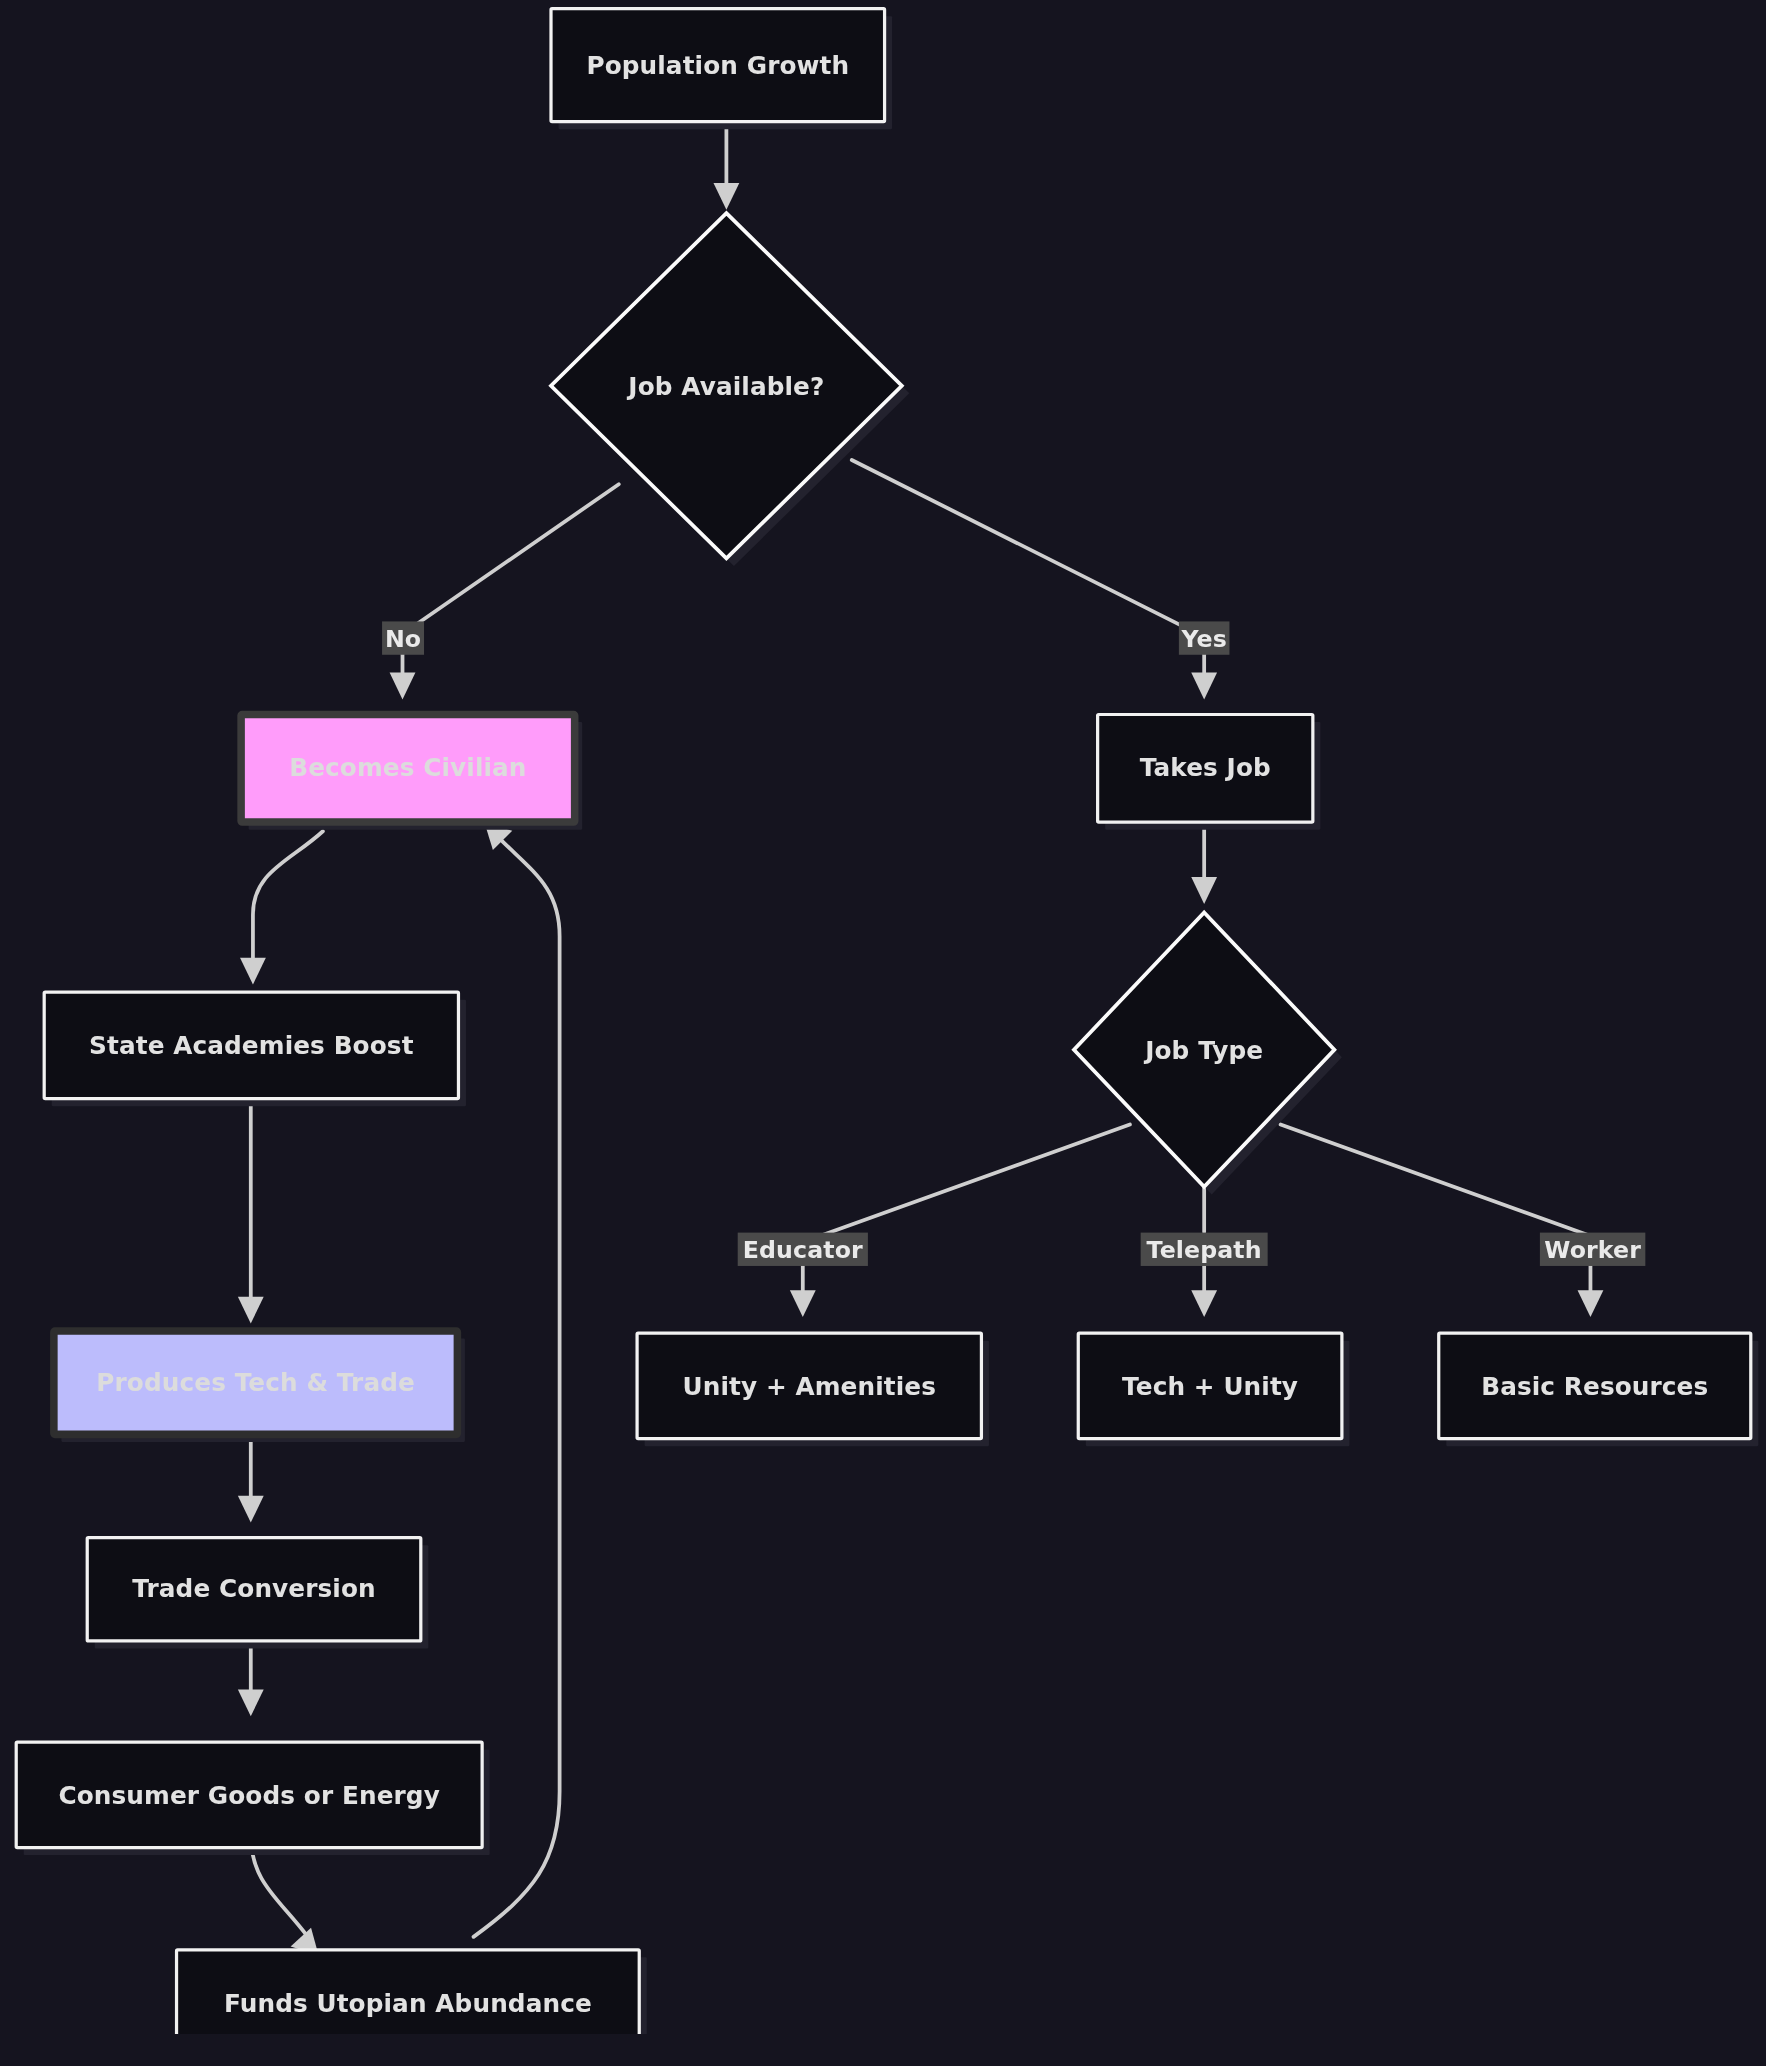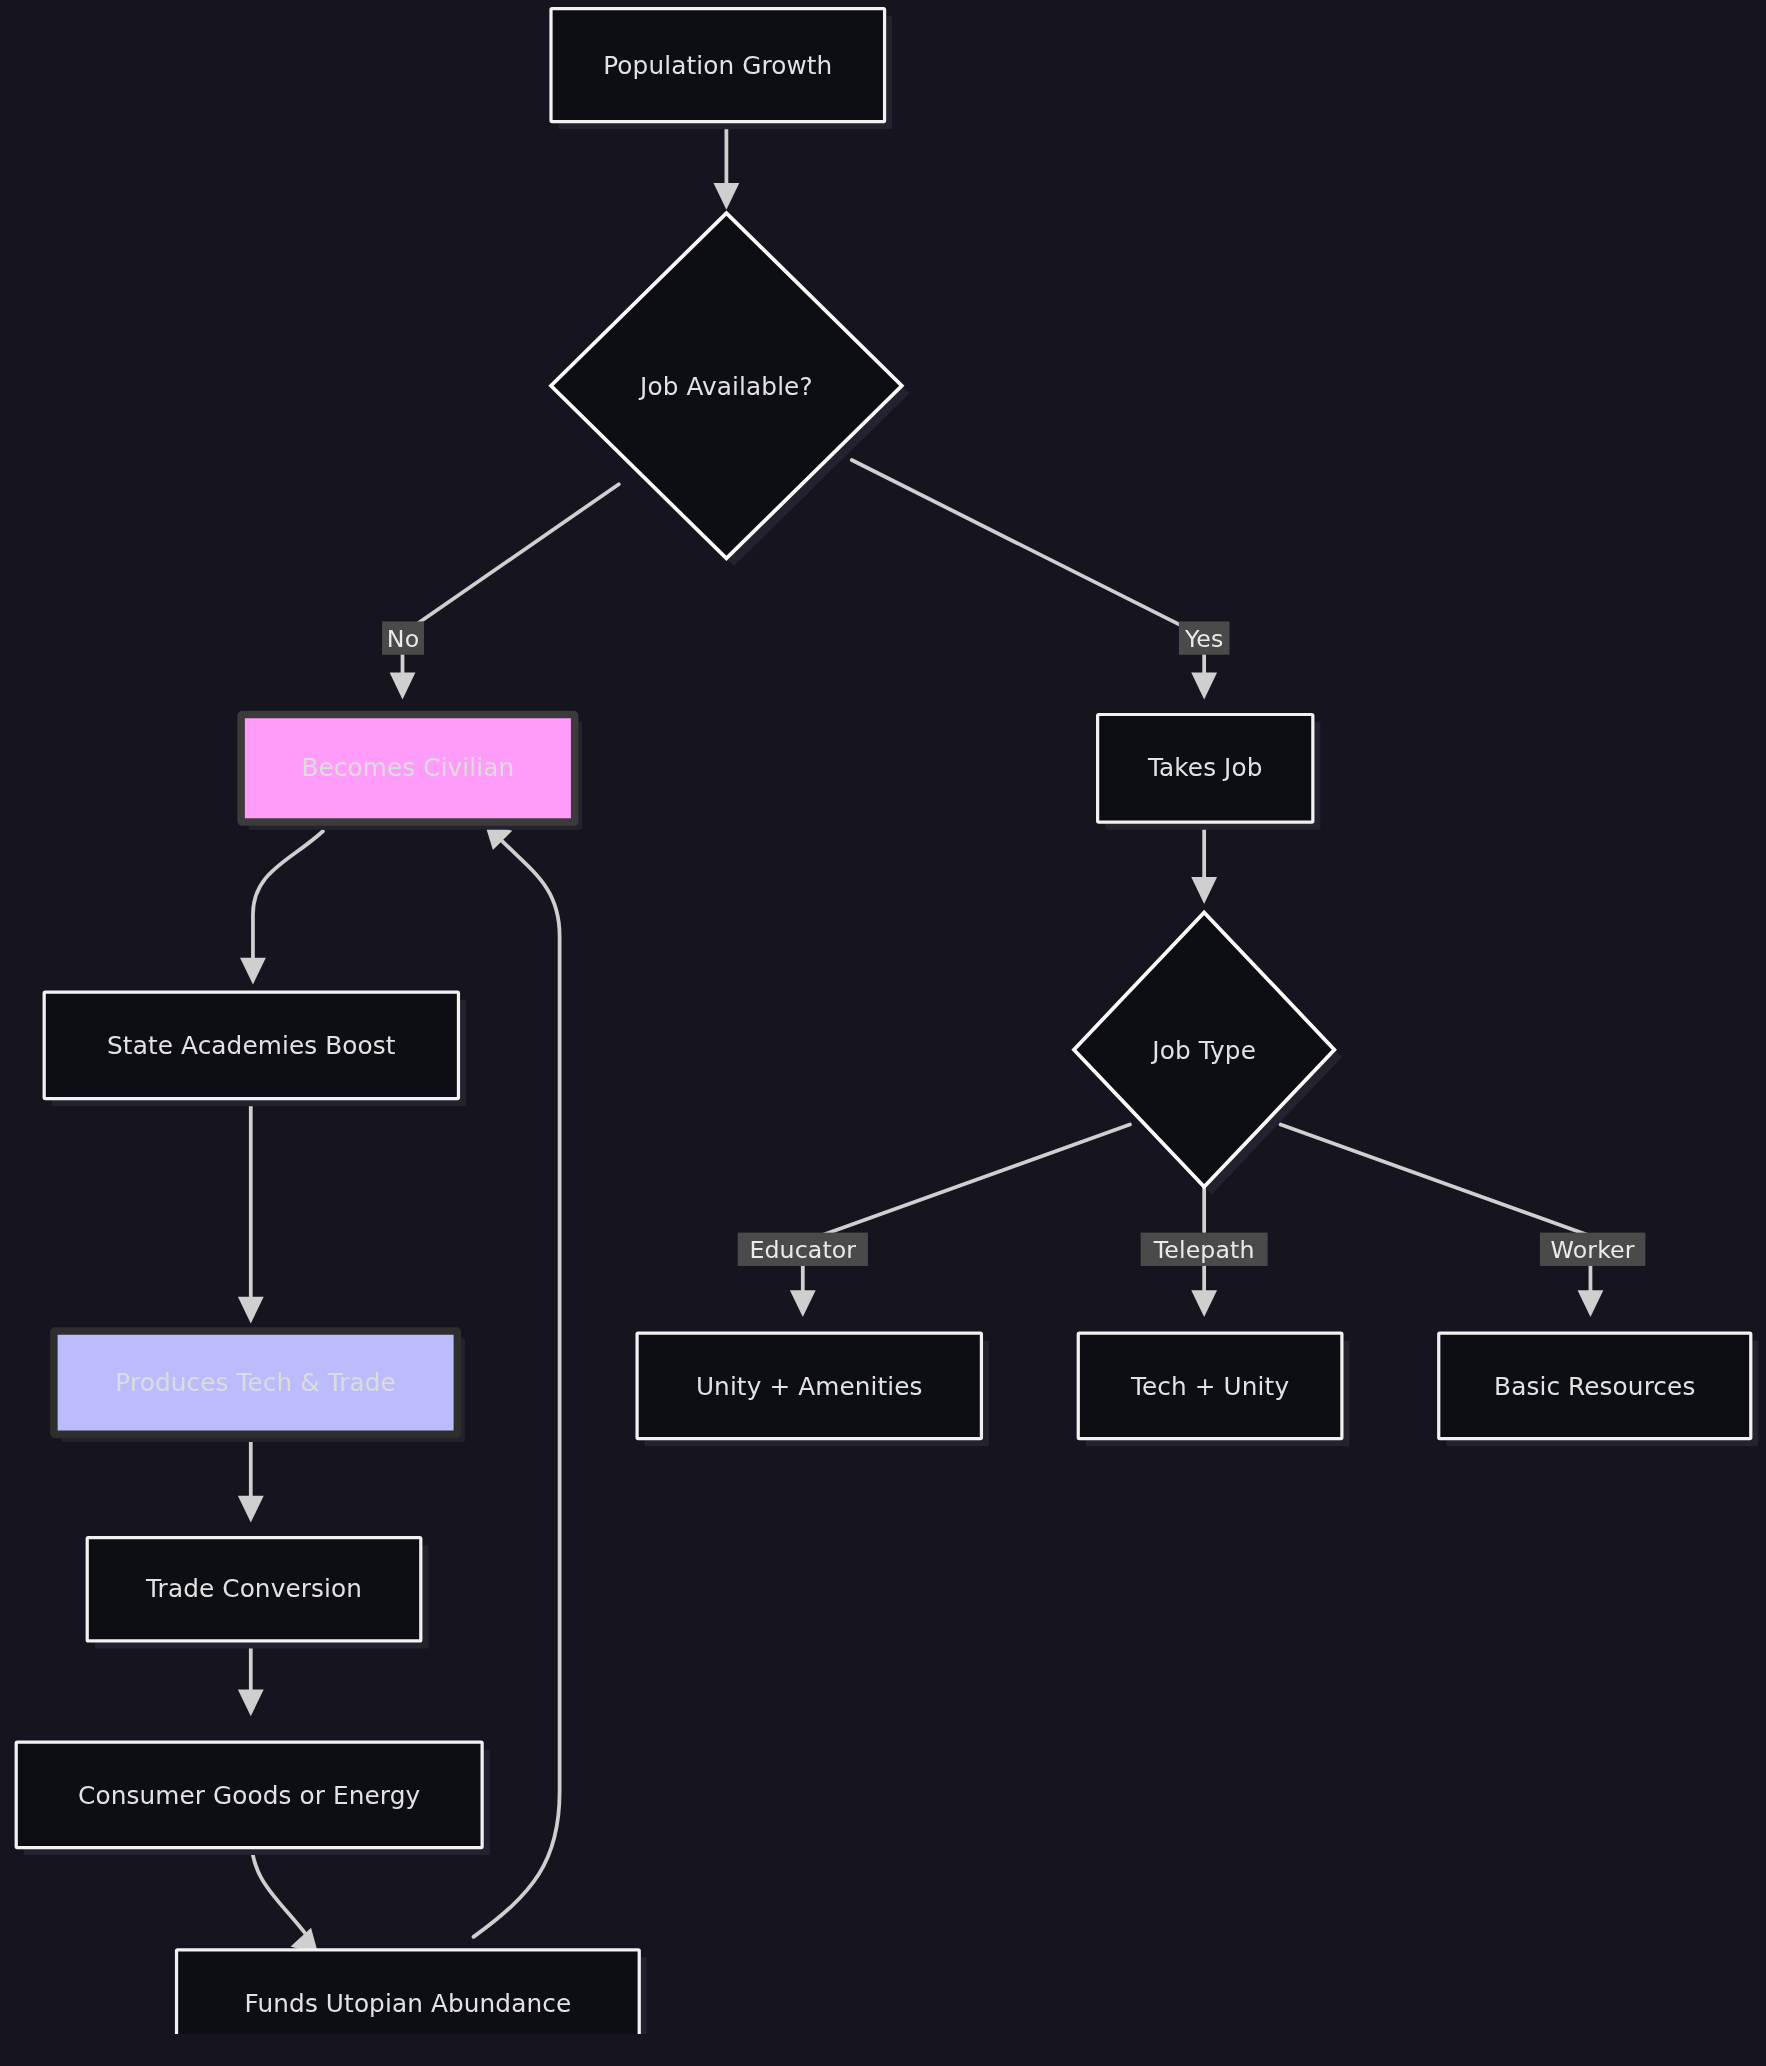--- a/index.html
+++ b/index.html
@@ -7,20 +7,21 @@
     padding: 0;
     background: #15141f;
   }
   #diagram-root {
     position: relative;
     width: 1767px;
     height: 2034px;
     background: #15141f;
     overflow: hidden;
     font-family: "DejaVu Sans", sans-serif;
+    font-weight: bold;
   }
   svg.layer {
     position: absolute;
     inset: 0;
     width: 1767px;
     height: 2066px;
     display: block;
   }
   .node-label,
   .edge-label-text {

